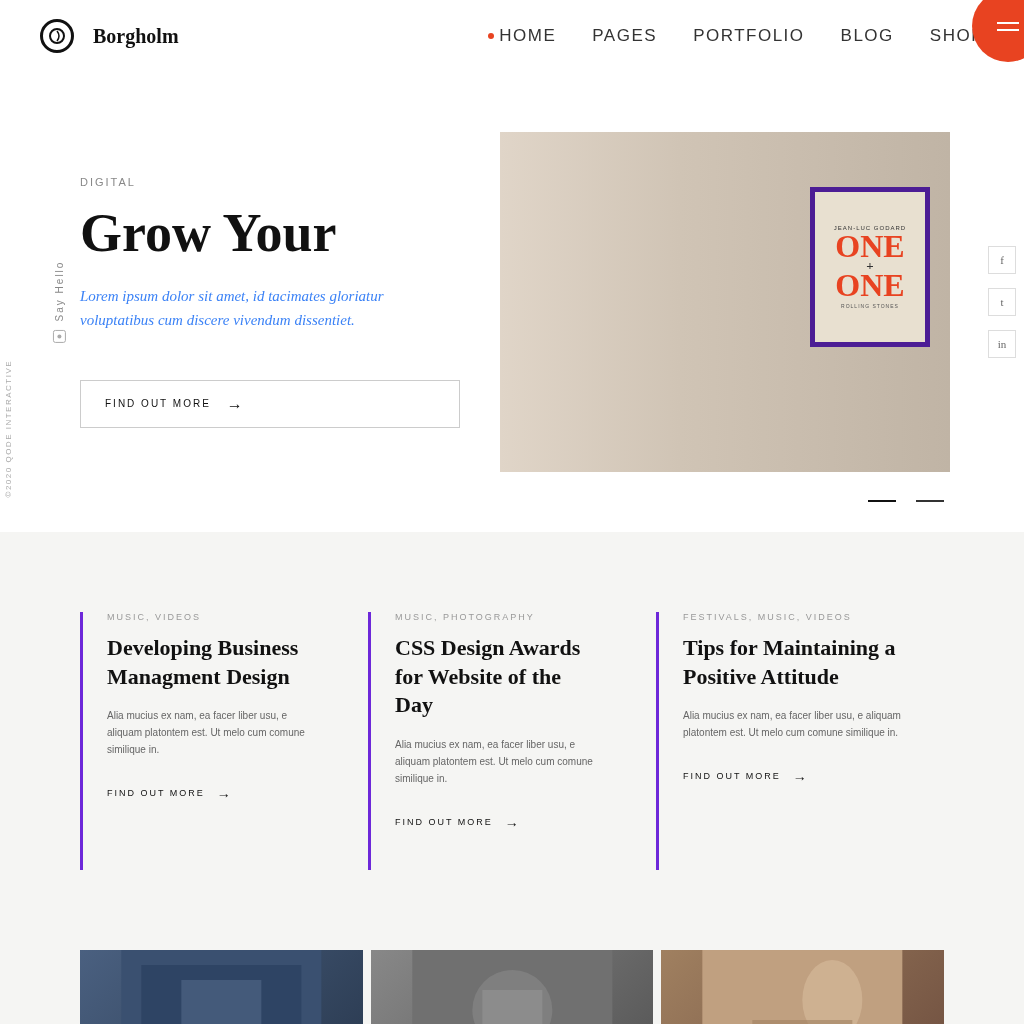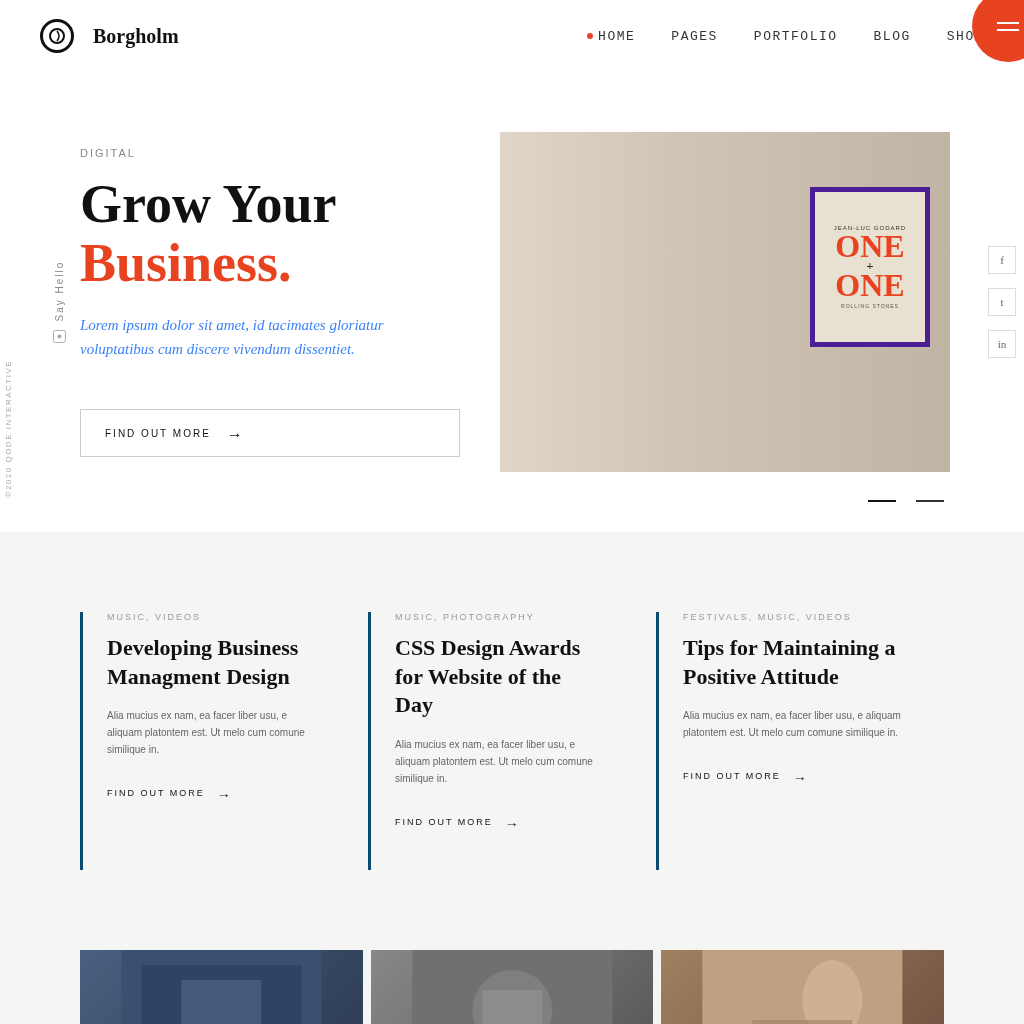--- a/index.html
+++ b/index.html
@@ -33,22 +33,22 @@
       display: flex;
       align-items: center;
       justify-content: center;
       font-size: 14px;
       font-weight: bold;
     }
     .nav-links {
       display: flex;
       align-items: flex-end;
       gap: 36px;
-      font-family: Liberation Mono, monospace;
-      font-size: 13px;
+      font-family: Liberation Sans, sans-serif;
+      font-size: 17px;
       letter-spacing: 1.5px;
       text-transform: uppercase;
     }
     .nav-links a {
       text-decoration: none;
       color: #333;
       display: flex;
       align-items: center;
       gap: 5px;
     }
@@ -271,21 +271,21 @@
     
     .articles-section {
       background: #f5f5f3;
       padding: 80px 80px 60px 80px;
       display: grid;
       grid-template-columns: 1fr 1fr 1fr;
       gap: 0;
     }
     .article-card {
       padding: 0 32px 40px 0;
-      border-left: 3px solid #0c4a6e;
+      border-left: 3px solid #6d28d9;
       padding-left: 24px;
       margin-right: 30px;
     }
     .article-card:last-child {
       margin-right: 0;
     }
     .article-category {
       font-family: 'Arial', sans-serif;
       font-size: 9px;
       letter-spacing: 2px;
@@ -397,21 +397,20 @@
     </svg>
     <span>Say Hello</span>
   </div>
 
   <span class="copyright-text">©2020 QODE INTERACTIVE</span>
 
   <div class="hero-left">
     <div class="hero-label">Digital</div>
     <h1 class="hero-title">
       <span>Grow Your</span><br>
-      <span class="hero-title-accent">Business.</span>
     </h1>
     <p class="hero-desc">Lorem ipsum dolor sit amet, id tacimates gloriatur voluptatibus cum discere vivendum dissentiet.</p>
     <a class="hero-btn">
       <span>FIND OUT MORE</span>
       <span class="hero-btn-arrow">→</span>
     </a>
   </div>
 
   <div class="hero-image">
     <div class="office-scene">

